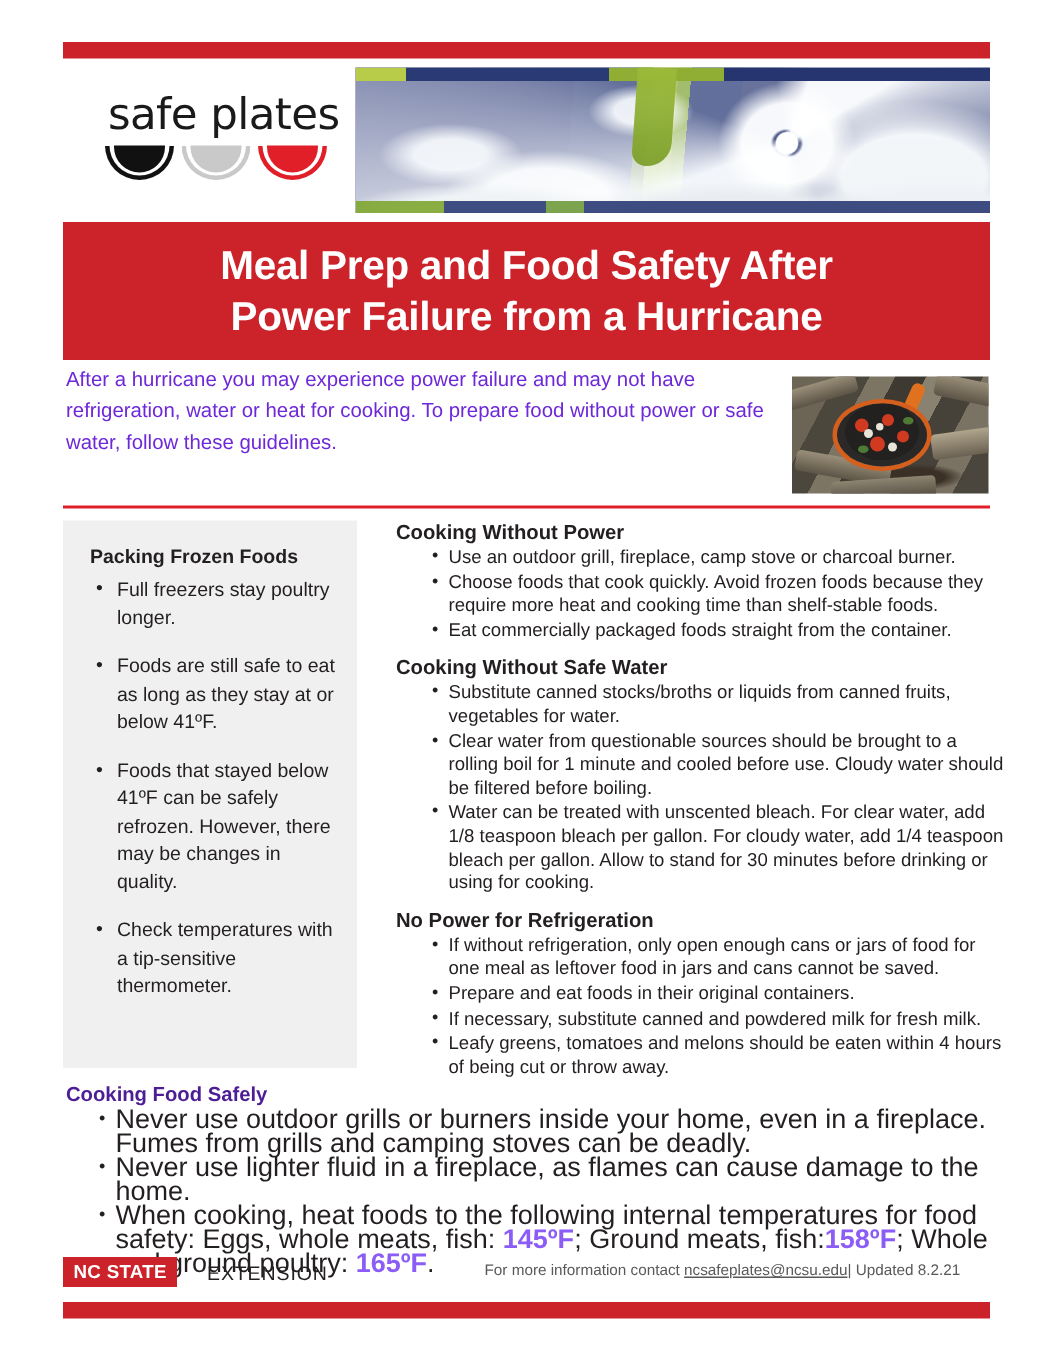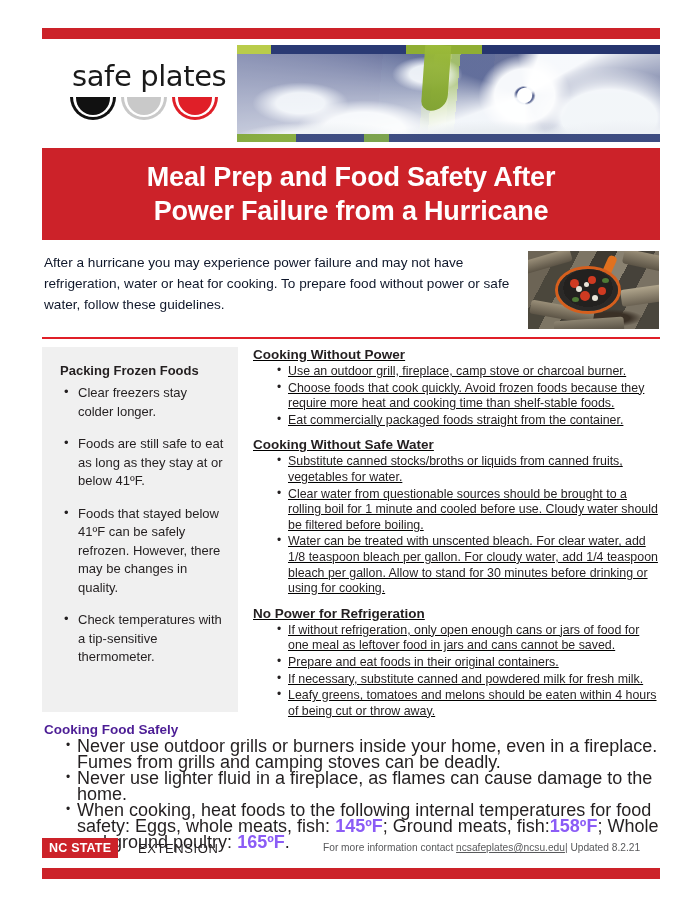--- a/index.html
+++ b/index.html
@@ -95,22 +95,22 @@
     align-items: center; justify-content: center;
   }
   .title-banner .t {
     color: #ffffff; font-weight: bold; font-size: 27px; line-height: 34px;
     text-align: right; letter-spacing: -0.2px;
     font-family: "Liberation Sans", sans-serif;
   }
 
   
   .intro {
-    position: absolute; left: 44px; top: 252px; width: 470px;
-    font-size: 13.6px; line-height: 21px; color: #0f172a;
+    position: absolute; left: 44px; top: 242px; width: 470px;
+    font-size: 13.6px; line-height: 21px; color: #6d28d9;
   }
   .intro p { margin: 0; }
 
   .campfire {
     position: absolute; left: 528px; top: 251px; width: 131px; height: 78px;
     overflow: hidden;
     background:
       radial-gradient(ellipse 34px 9px at 62% 86%, #3a3026 0 60%, rgba(58,48,38,0) 100%),
       linear-gradient(118deg, #6c6455 0 18%, #4b473c 18% 30%, #7d7564 30% 40%, #3e3a31 40% 52%, #8a8271 52% 62%, #46423a 62% 74%, #7a7263 74% 86%, #4a463d 86% 100%);
   }
@@ -152,21 +152,21 @@
     font-size: 13px; line-height: 18.5px; color: #231f20;
     padding-left: 14px; position: relative; margin-bottom: 14px;
   }
   .sidebox li:before {
     content: "\2022"; position: absolute; left: 0; top: -1px;
     font-size: 13px; color: #231f20;
   }
 
   
   .rightcol {
-    position: absolute; left: 253px; top: 347px; width: 407px; text-decoration: underline;
+    position: absolute; left: 264px; top: 347px; width: 407px;
   }
   .sec { margin-bottom: 9px; }
   .sec h2 {
     font-size: 13.5px; font-weight: bold; color: #231f20; margin-bottom: 2px;
   }
   .sec ul { list-style: none; margin: 0 0 0 24px; }
   .sec li {
     font-size: 12.4px; line-height: 15.6px; color: #231f20;
     padding-left: 11px; position: relative; margin-bottom: 1px;
   }
@@ -269,21 +269,21 @@
       <i class="veg v-g" style="left:44px;top:9px;width:7px;height:5px"></i>
       <i class="veg v-g" style="left:14px;top:28px;width:7px;height:5px"></i>
     </span>
   </div>
 
   <div class="rule-thin"></div>
 
   <div class="sidebox">
     <h2>Packing Frozen Foods</h2>
     <ul>
-      <li>Clear freezers stay colder longer.</li>
+      <li>Full freezers stay poultry longer.</li>
       <li>Foods are still safe to eat as long as they stay at or below 41ºF.</li>
       <li>Foods that stayed below 41ºF can be safely refrozen. However, there may be changes in quality.</li>
       <li>Check temperatures with a tip-sensitive thermometer.</li>
     </ul>
   </div>
 
   <div class="rightcol">
 
     <div class="sec">
       <h2>Cooking Without Power</h2>

